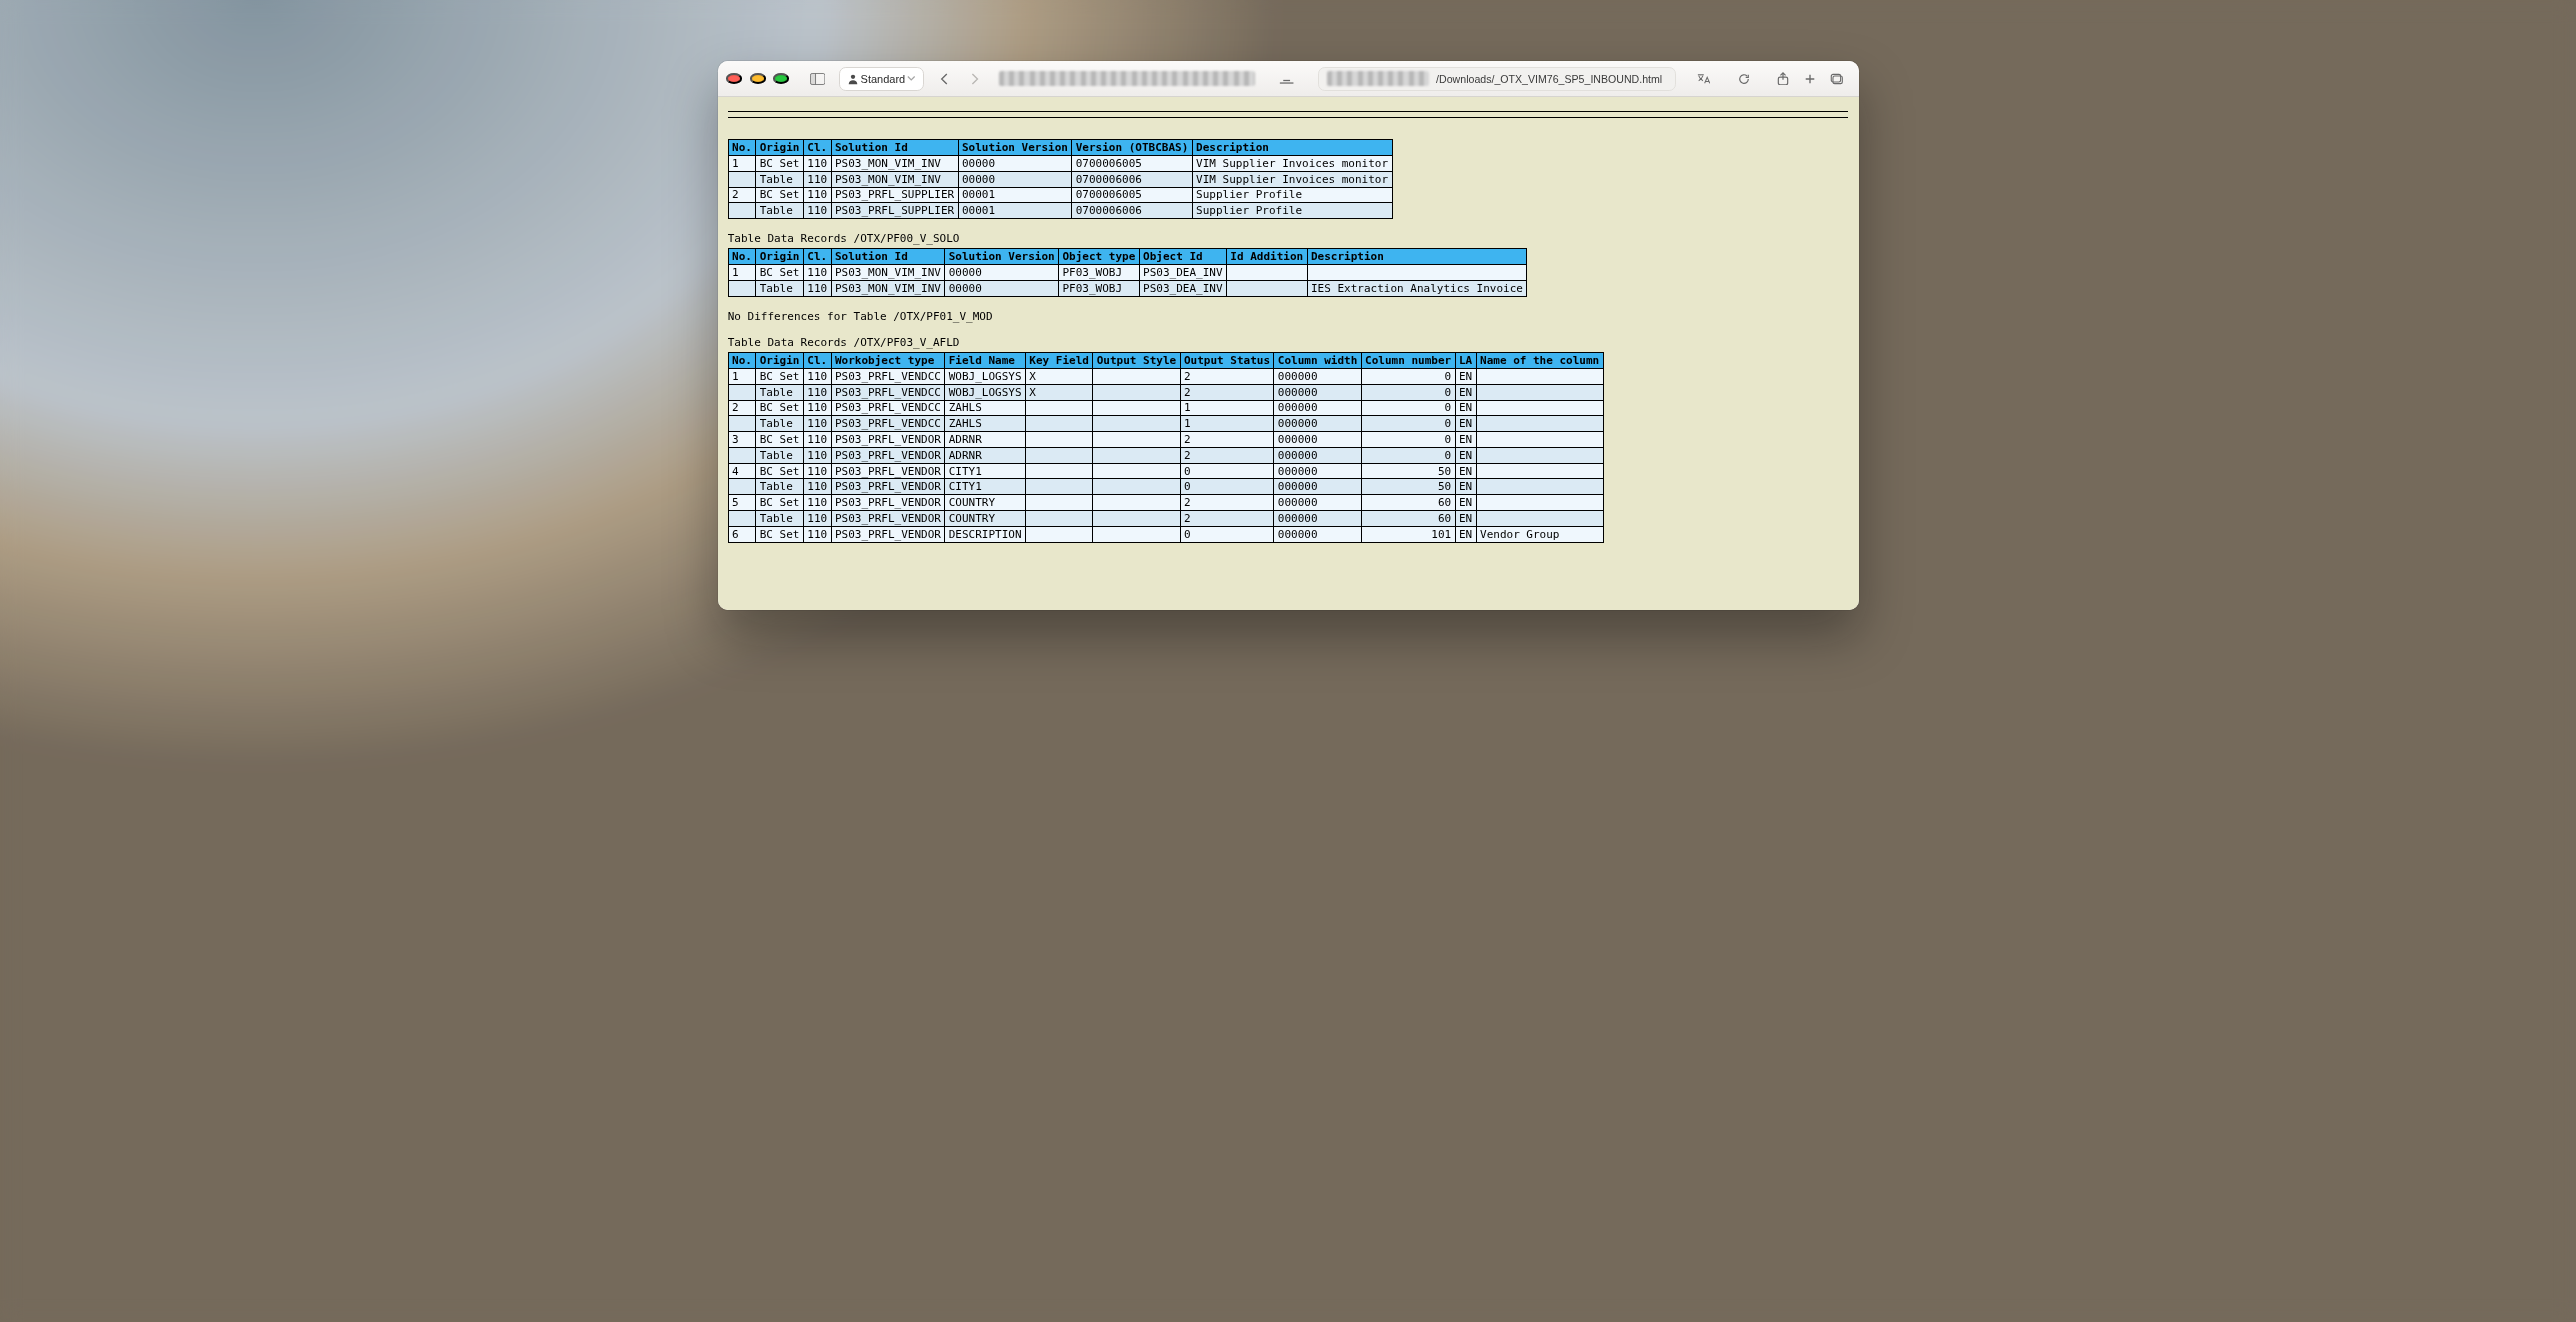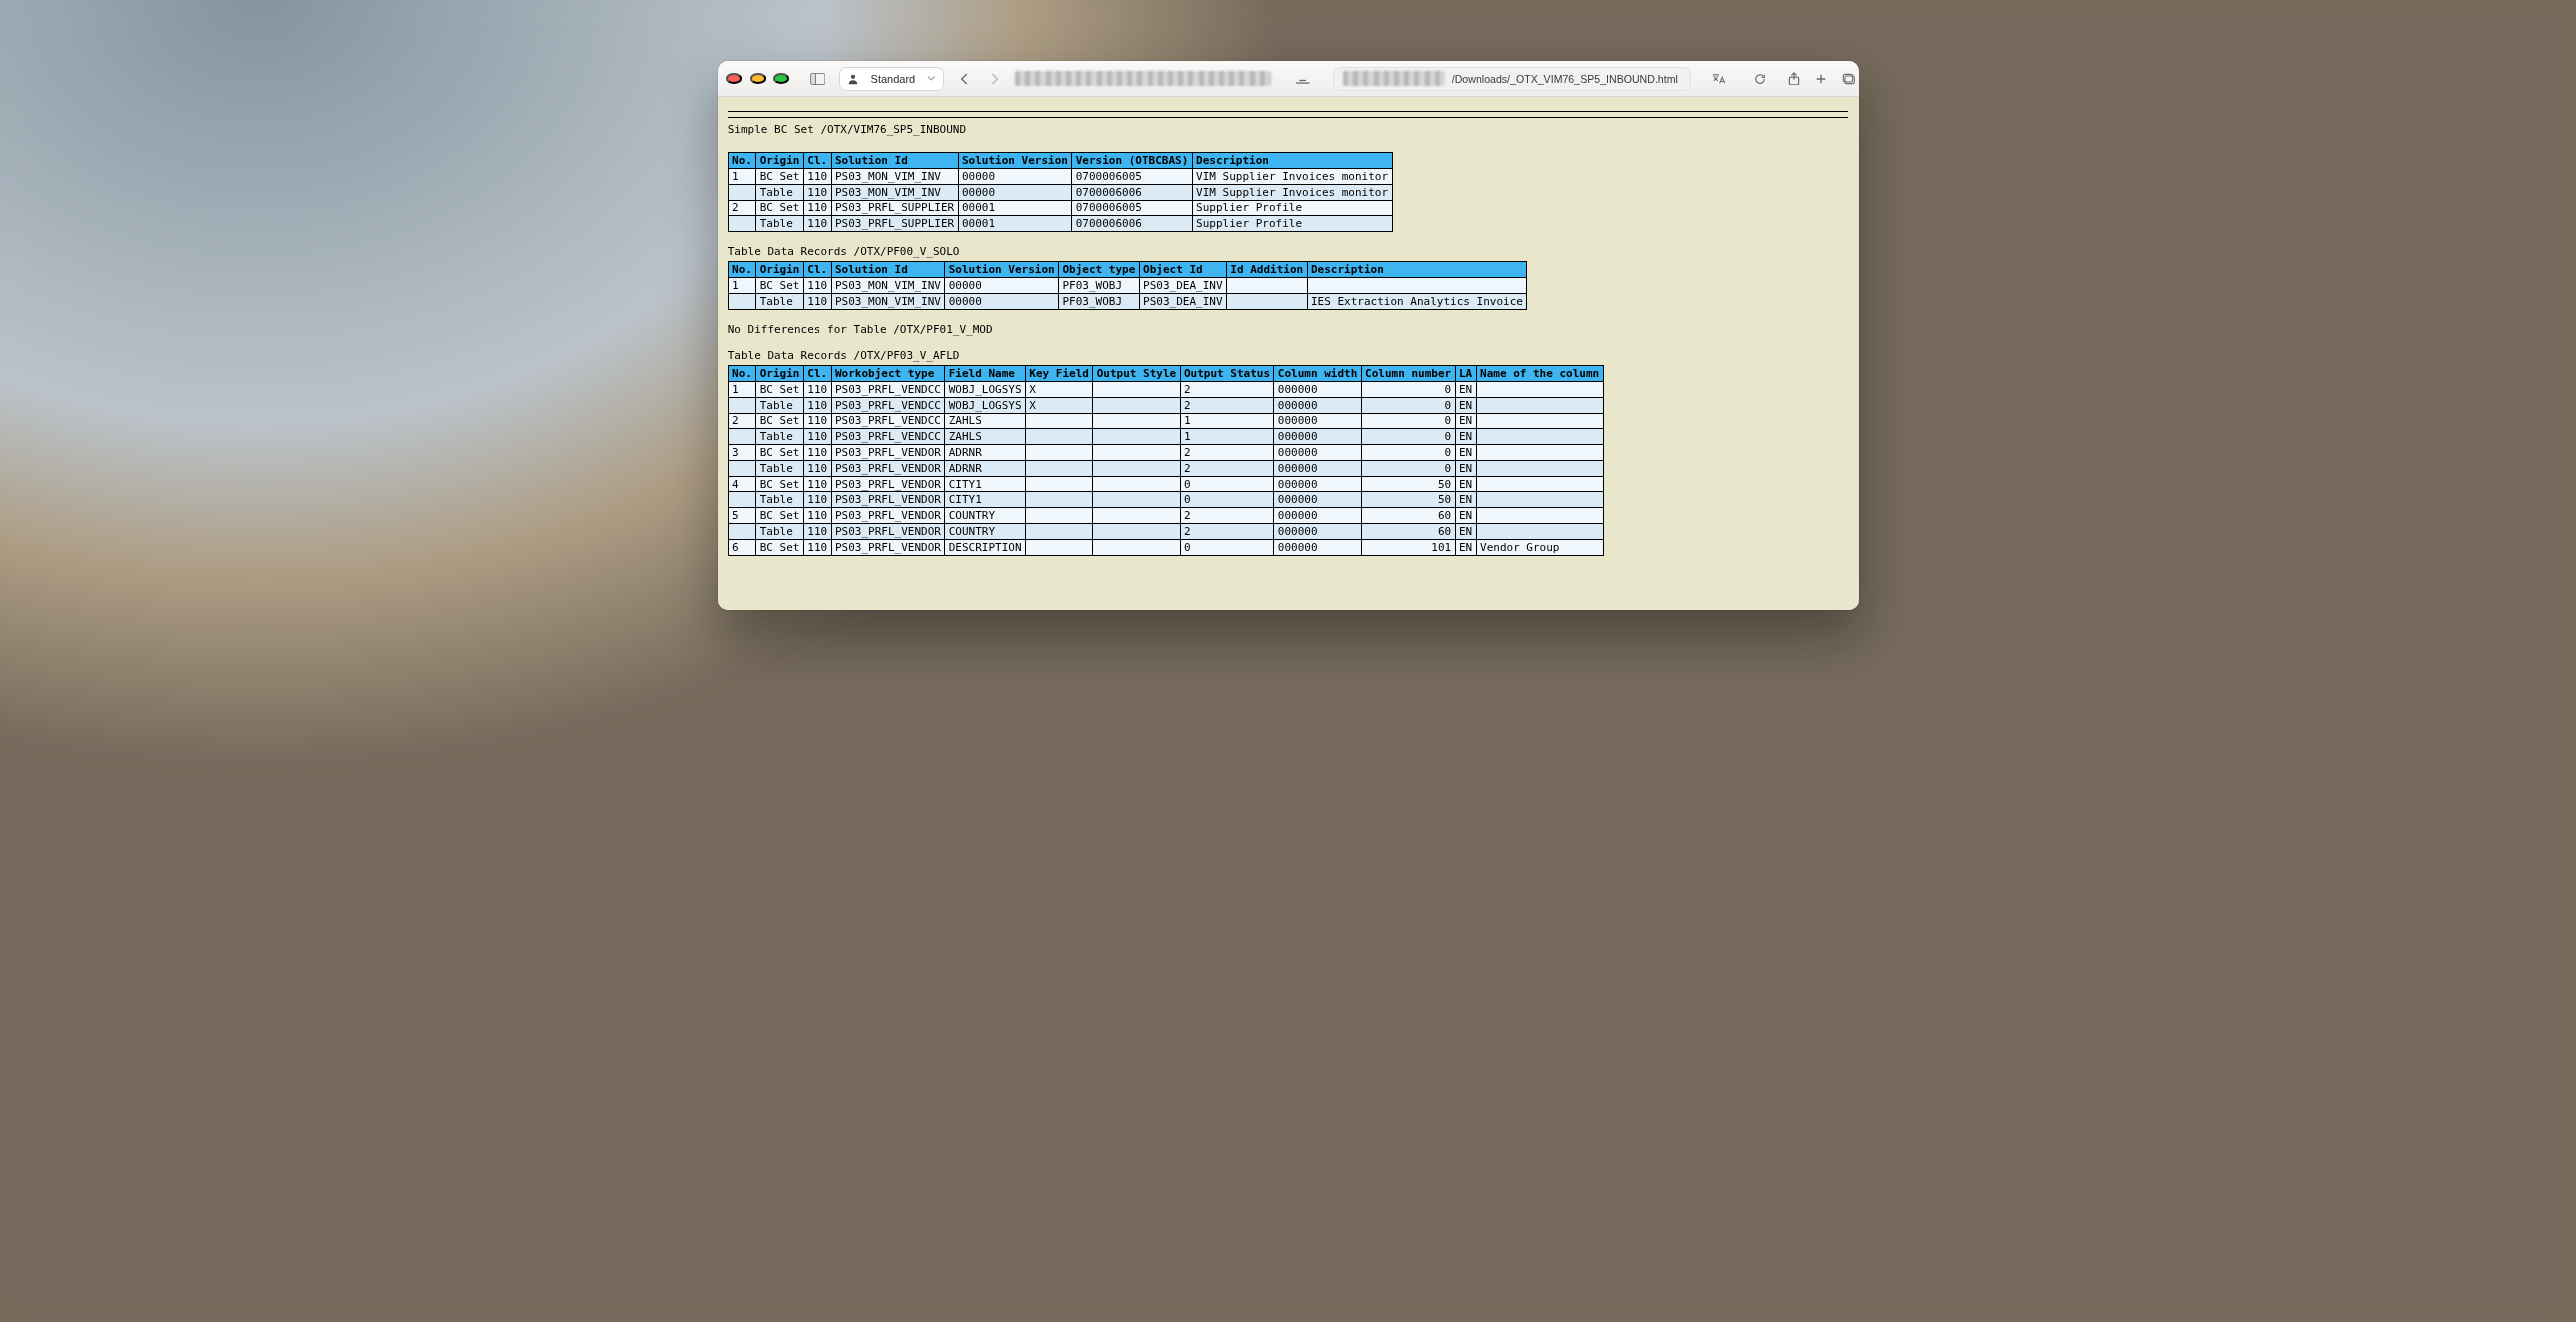--- a/index.html
+++ b/index.html
@@ -53,21 +53,21 @@
   .dot.yellow{background:#febc2e;box-shadow:inset 0 0 0 0.9px rgba(0,0,0,.08);}
   .dot.green{background:#28c840;box-shadow:inset 0 0 0 0.9px rgba(0,0,0,.08);}
   .iconbtn{
     display:inline-flex;align-items:center;justify-content:center;
     height:24px;min-width:25.6px;padding:0 5.1px;border-radius:6px;color:#5e5c59;
     background:transparent;border:none;cursor:pointer;
   }
   .seg{
     display:inline-flex;align-items:center;
     height:24px;padding:0 6.8px;border-radius:6.8px;border:0.9px solid #d9d6d2;background:#fff;
-    gap:12px;color:#2a2a2a;font-size:11px;
+    gap:2px;color:#2a2a2a;font-size:11px;
   }
   .seg .chev{opacity:.6}
   .nav{display:flex;gap:3.4px;}
   .addrwrap{flex:1;display:flex;align-items:center;gap:15px;justify-content:center;}
   .blurbox{height:15.3px;border-radius:2.6px;background:repeating-linear-gradient(90deg,#b8b8b8 0 5.1px,#d6d6d6 5.1px 10.2px);filter:blur(0.9px);}
   .blurbox.a{width:256px;}
   .blurbox.b{width:102px;}
   .aaicon{margin:0 3.4px;}
   .addrbar{
     display:flex;align-items:center;gap:6.8px;
@@ -211,21 +211,20 @@
               <rect x="1.5" y="1.5" width="11" height="9" rx="2" fill="none" stroke="#6a6a6a" stroke-width="1.3"></rect>
             </svg>
         </span>
       </button>
     </div>
   </div>
 
   <div class="page">
     <hr>
     <hr>
-    <div class="plain">Simple BC Set /OTX/VIM76_SP5_INBOUND</div>
     <br>
 
     <table id="tbl-t_sol" class="tbl">
         <thead>
           <tr>
             <th>No.</th>
             <th>Origin</th>
             <th>Cl.</th>
             <th>Solution Id</th>
             <th>Solution Version</th>

